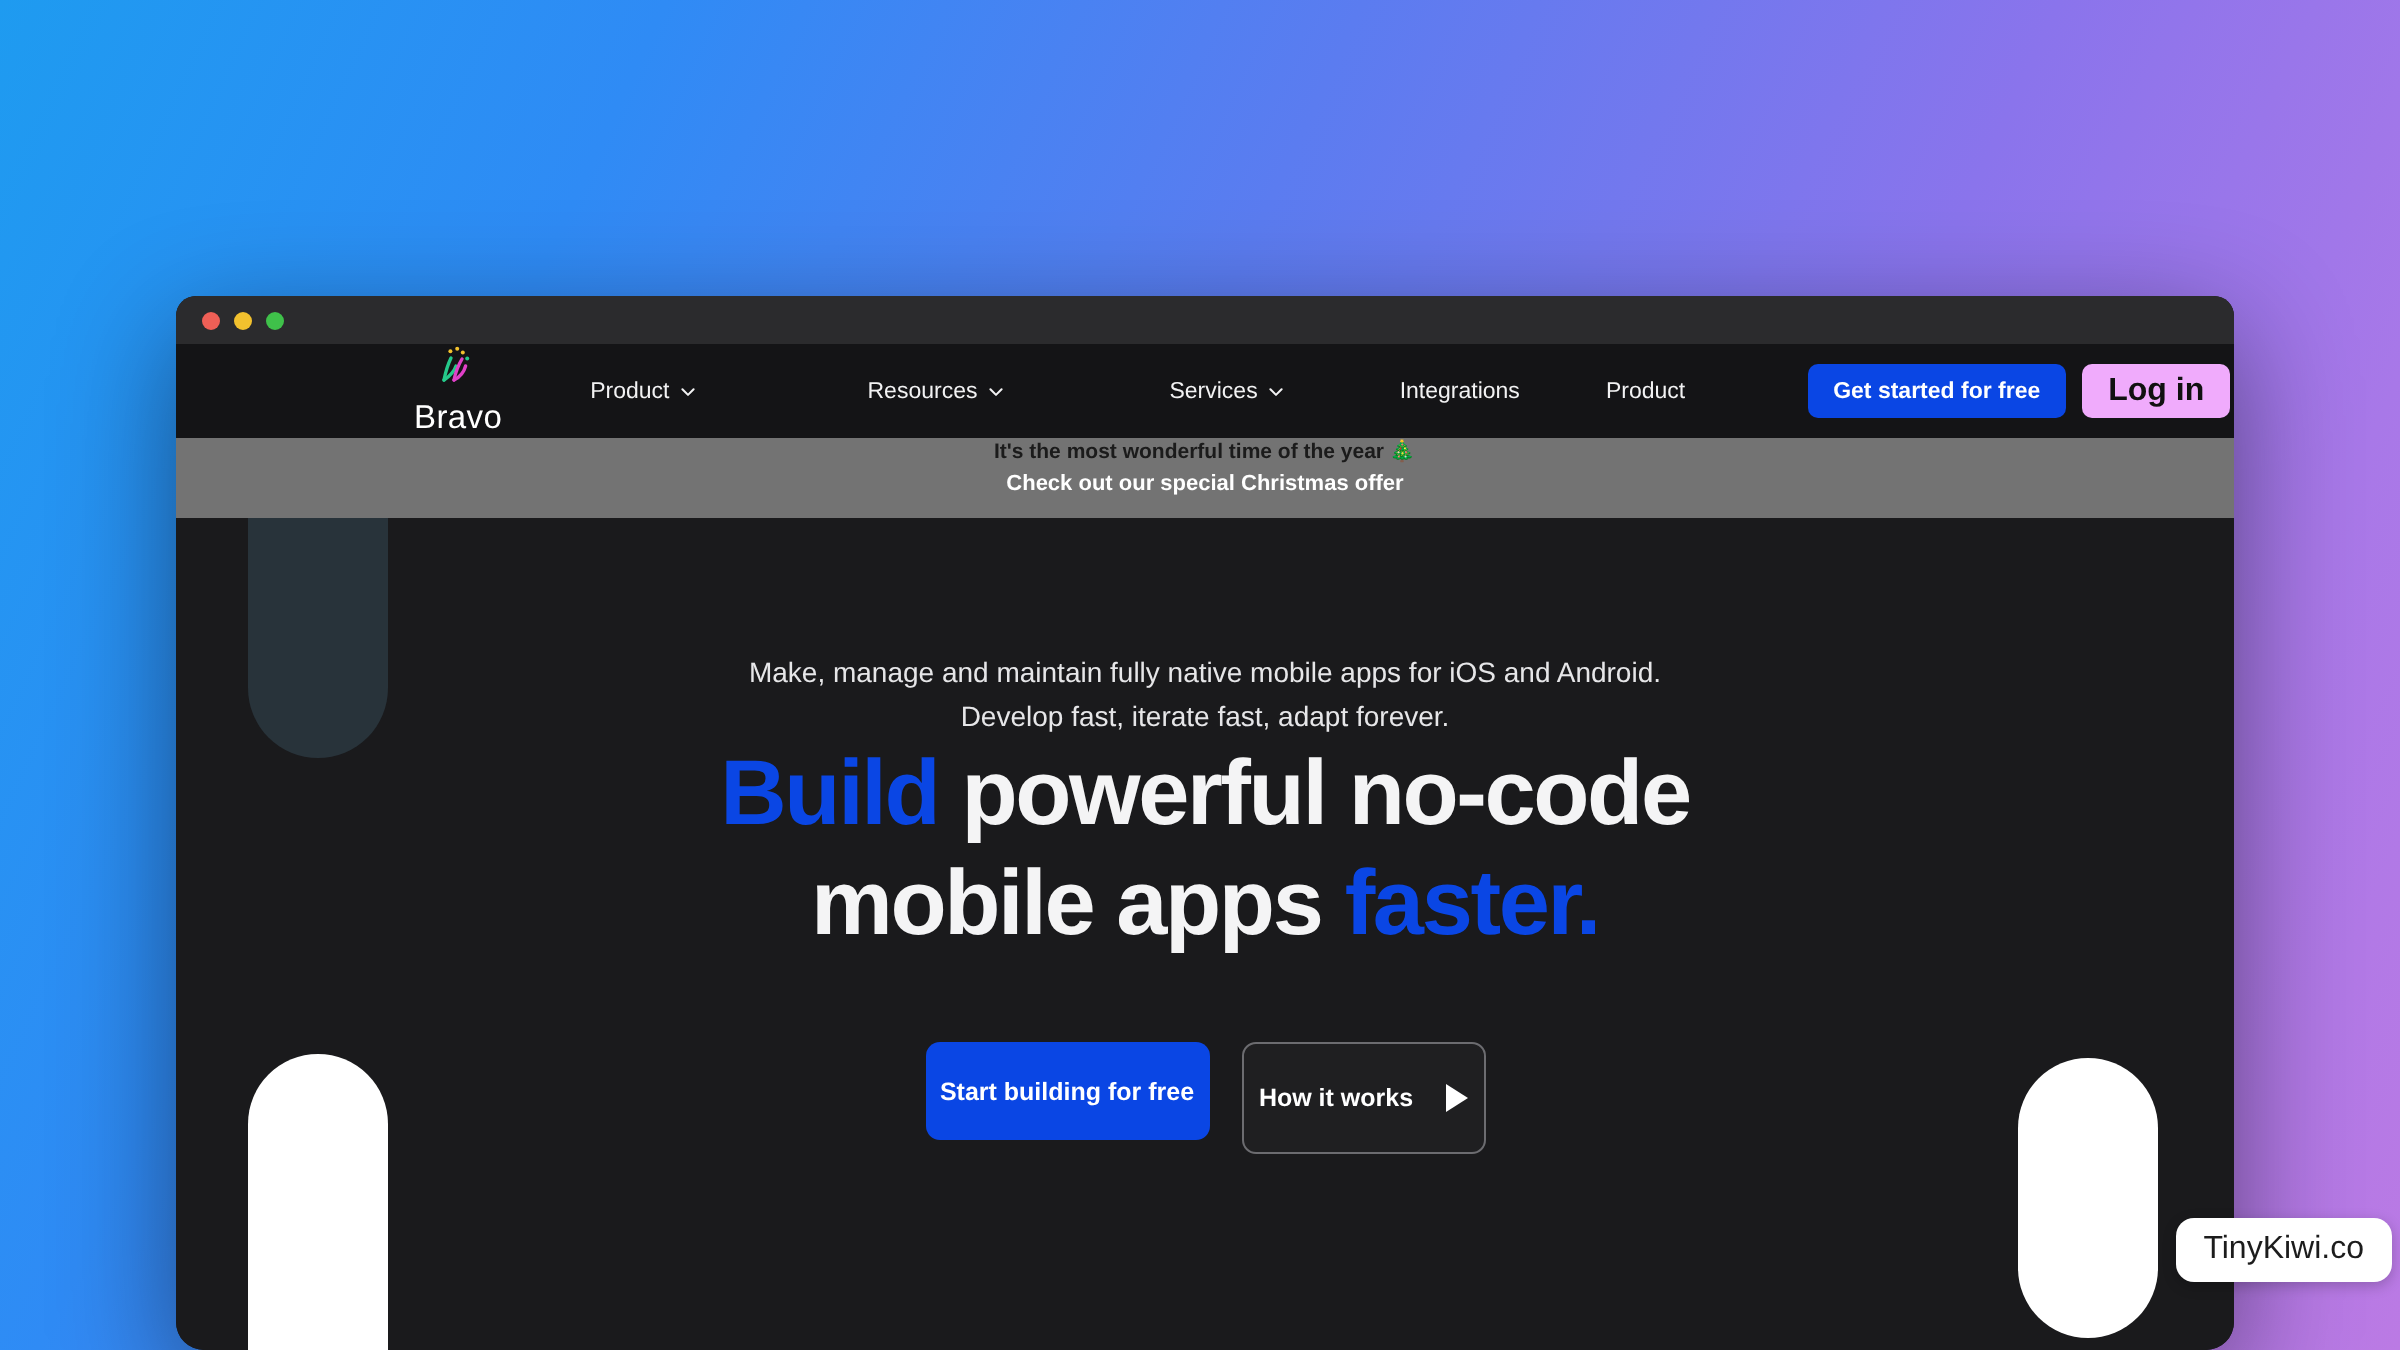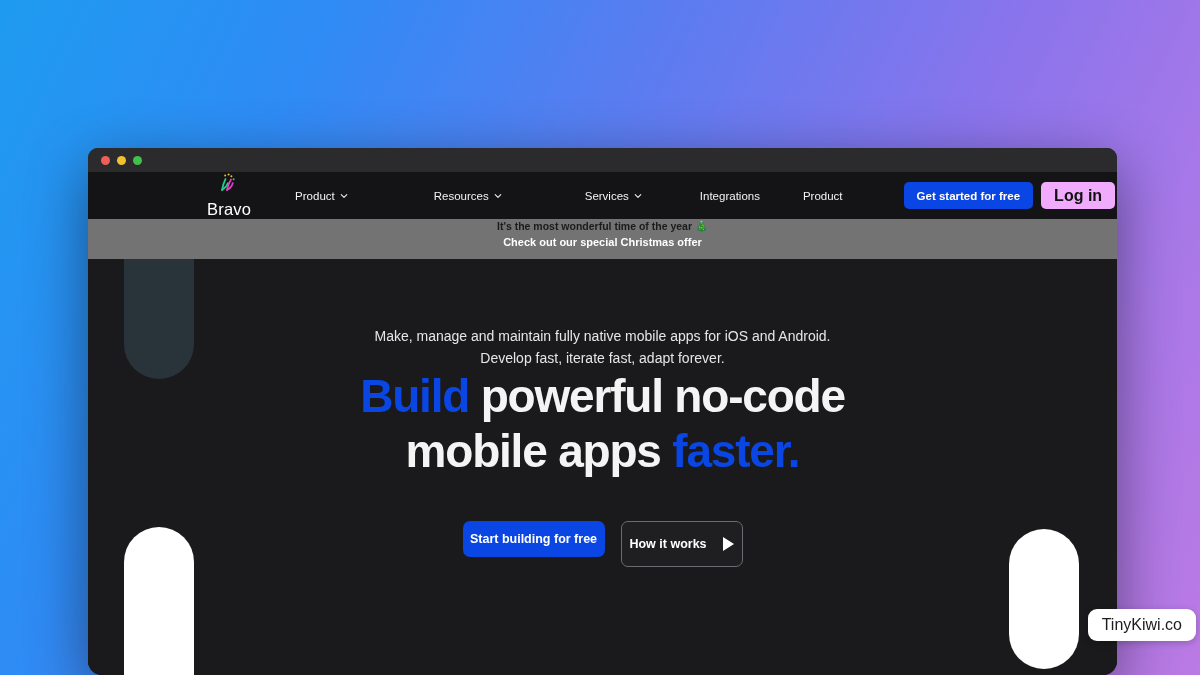--- a/index.html
+++ b/index.html
@@ -77,26 +77,26 @@
     font-size:46px; font-weight:bold; color:#f4f4f5; line-height:55px;
     letter-spacing:-1.2px;
   }
   .accent { color:#0a46e4; }
   #subhead {
     margin-top:23px; color:#e6e6e8; font-size:14px; line-height:22px;
   }
   #cta-row { margin-top:42px; display:flex; justify-content:center; gap:16px; }
   #cta-primary {
     background:#0a46e4; color:#fff; font-size:12.5px; font-weight:bold;
-    width:142px; height:36px; border-radius:7px;
+    width:142px; height:49px; border-radius:7px;
     display:flex; align-items:center; justify-content:center;
   }
   #cta-secondary {
     background:#1f1f21; color:#fff; font-size:12.5px; font-weight:bold;
-    border:1.5px solid #6c6c70; width:122px; height:46px; border-radius:7px;
+    border:1.5px solid #6c6c70; width:122px; height:56px; border-radius:7px;
     display:flex; align-items:center; justify-content:center; gap:16px;
   }
   #play-icon { width:0; height:0; border-left:11px solid #fff;
                border-top:7px solid transparent; border-bottom:7px solid transparent; }
 
   
   #watermark {
     position:absolute; right:4px; bottom:34px;
     background:#fff; color:#1c1c1c; font-size:16px;
     padding:7px 14px; border-radius:9px; z-index:40;

